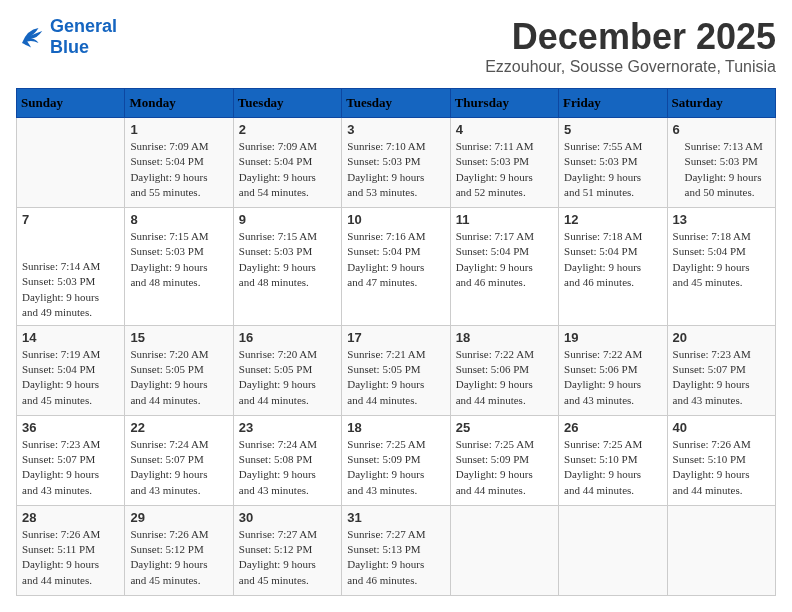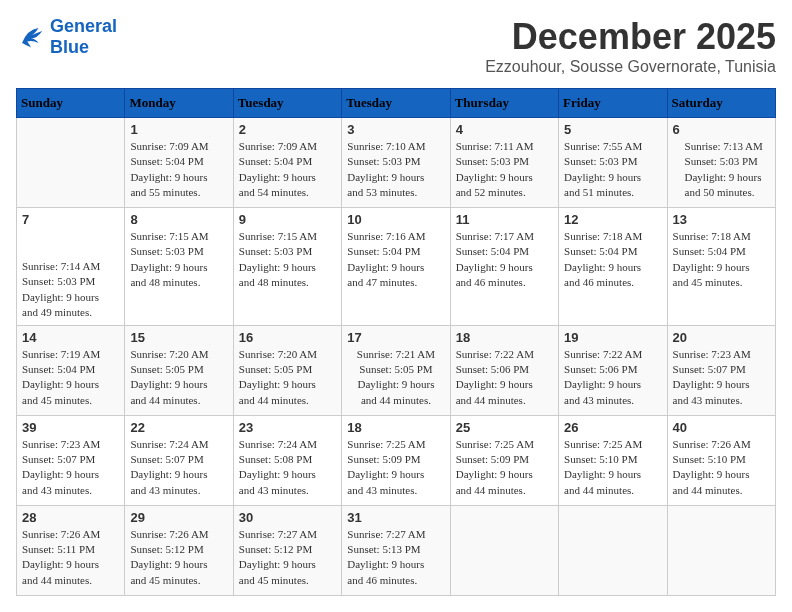--- a/index.html
+++ b/index.html
@@ -227,21 +227,21 @@
         </td>
         <td>
           <span class="day-number">16</span>
           <div class="day-info" style="white-space: pre-line;">Sunrise: 7:20 AM
 Sunset: 5:05 PM
 Daylight: 9 hours
 and 44 minutes.</div>
         </td>
         <td>
           <span class="day-number">17</span>
-          <div class="day-info" style="white-space: pre-line; text-align: center;">Sunrise: 7:21 AM
+          <div class="day-info" style="white-space: pre-line;">Sunrise: 7:21 AM
 Sunset: 5:05 PM
 Daylight: 9 hours
 and 44 minutes.</div>
         </td>
         <td>
           <span class="day-number">18</span>
           <div class="day-info" style="white-space: pre-line;">Sunrise: 7:22 AM
 Sunset: 5:06 PM
 Daylight: 9 hours
 and 44 minutes.</div>
@@ -256,21 +256,21 @@
         <td>
           <span class="day-number">20</span>
           <div class="day-info" style="white-space: pre-line;">Sunrise: 7:23 AM
 Sunset: 5:07 PM
 Daylight: 9 hours
 and 43 minutes.</div>
         </td>
       </tr>
       <tr>
         <td>
-          <span class="day-number">39</span>
+          <span class="day-number">36</span>
           <div class="day-info" style="white-space: pre-line;">Sunrise: 7:23 AM
 Sunset: 5:07 PM
 Daylight: 9 hours
 and 43 minutes.</div>
         </td>
         <td>
           <span class="day-number">22</span>
           <div class="day-info" style="white-space: pre-line;">Sunrise: 7:24 AM
 Sunset: 5:07 PM
 Daylight: 9 hours

